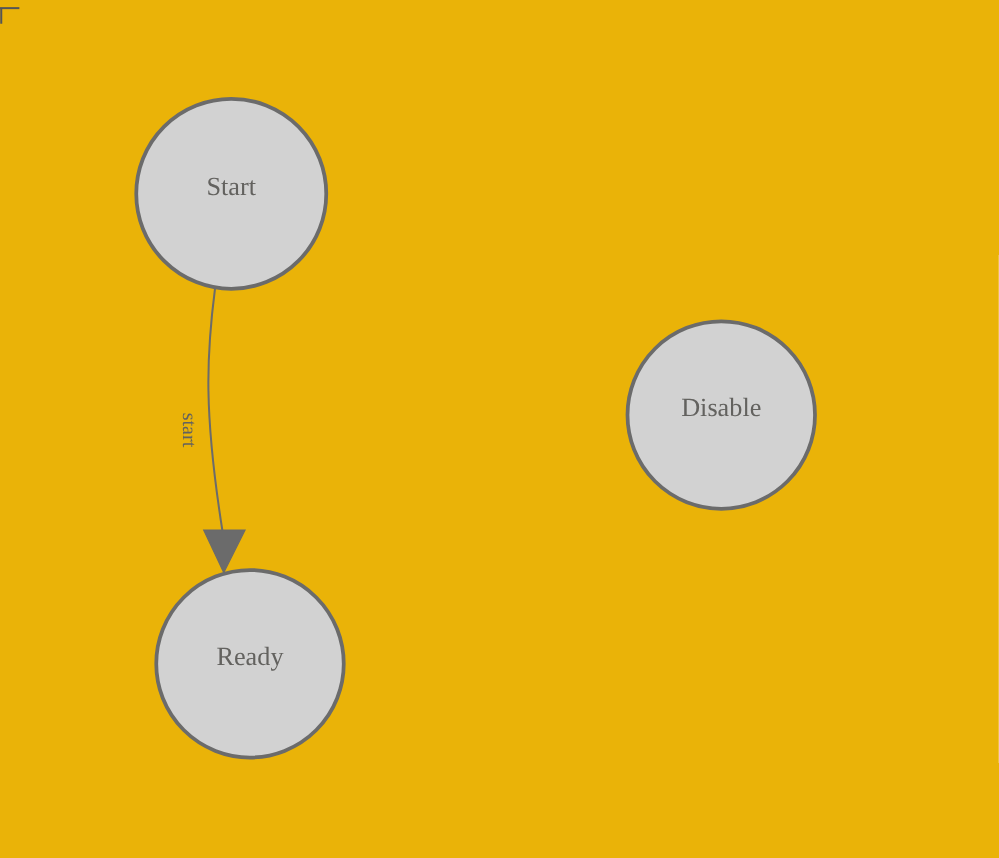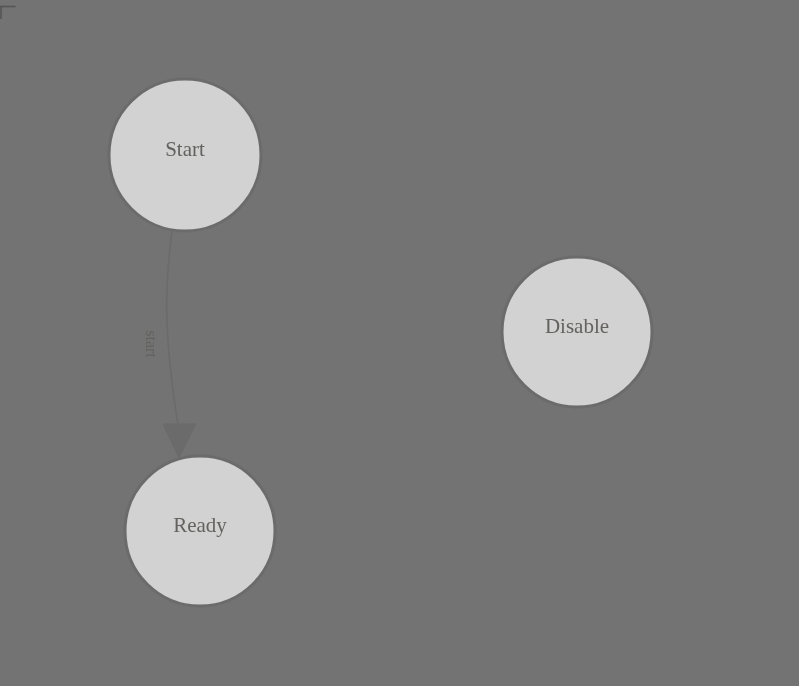--- a/index.html
+++ b/index.html
@@ -14,21 +14,21 @@
     position: relative;
     overflow: hidden;
     font-family: "Liberation Serif", "DejaVu Serif", serif;
   }
   #canvas {
     position: absolute;
     left: 0;
     top: 0;
     width: 799px;
     height: 686px;
-    background: #737373;
+    background: #eab308;
   }
   #diagram-svg {
     position: absolute;
     left: 0;
     top: 0;
     width: 799px;
     height: 686px;
     display: block;
   }
   .node-circle {

